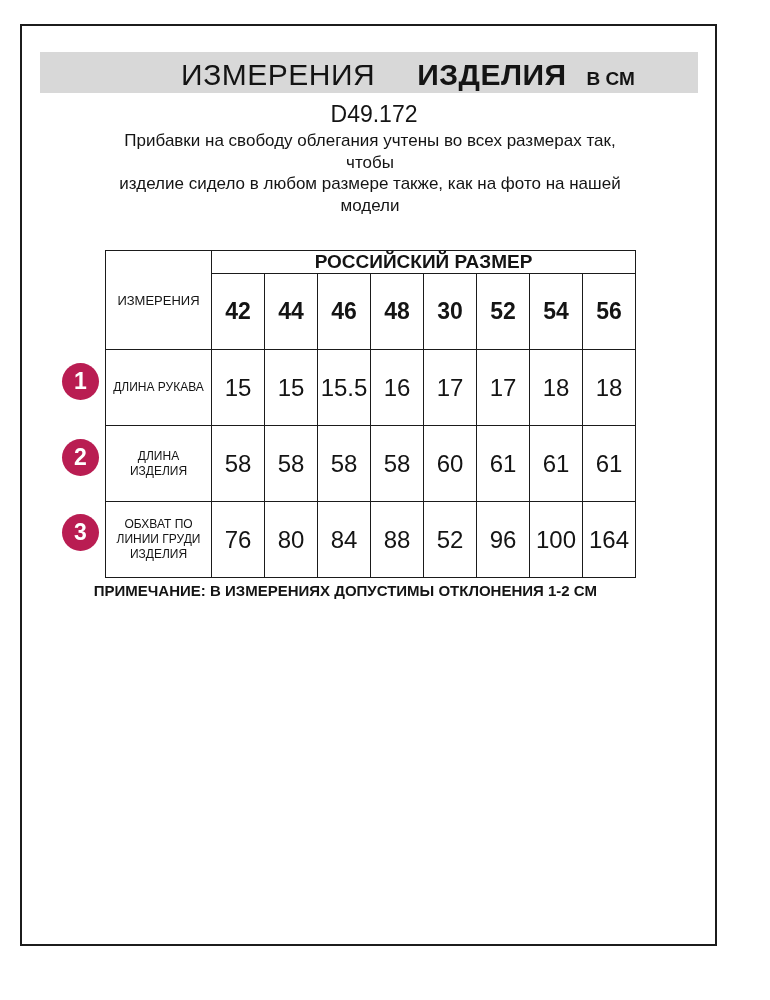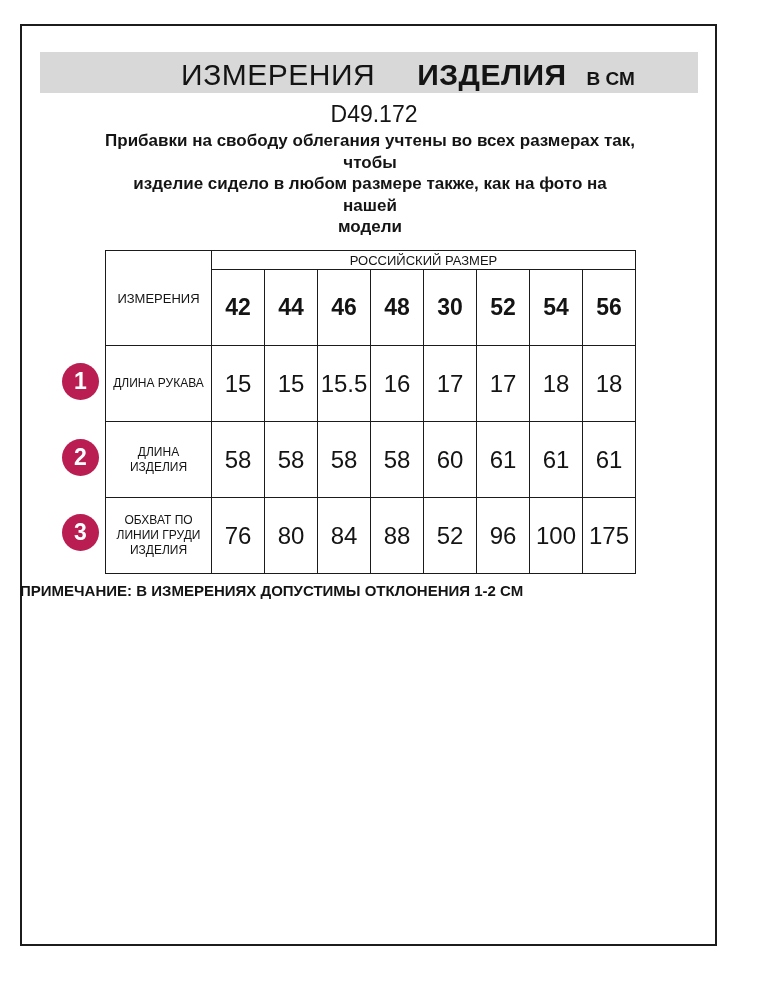--- a/index.html
+++ b/index.html
@@ -19,44 +19,44 @@
   }
   .title-main{font-size:30px;letter-spacing:0.5px;}
   .title-bold{font-size:30px;font-weight:bold;margin-left:42px;letter-spacing:0.5px;}
   .title-units{font-size:19px;margin-left:20px;font-weight:bold;}
   .code{
     position:absolute;left:20px;top:101px;width:708px;
     text-align:center;font-size:23px;line-height:26px;
   }
   .desc{
     position:absolute;left:104px;top:130px;width:532px;
-    text-align:center;font-size:17px;line-height:21.5px;white-space:pre-line;font-weight:bold;
+    text-align:center;font-size:17px;line-height:21.5px;white-space:pre-line;
   }
   table.size-table{
     position:absolute;left:105px;top:250px;border-collapse:collapse;table-layout:fixed;
   }
   .size-table th,.size-table td{
     border:1.5px solid #1b1b1b;text-align:center;vertical-align:middle;
     padding:0;background:#fff;
   }
   .measure-head{font-size:13px;font-weight:normal;}
-  .group-head{height:18px;font-size:13px;font-weight:normal;}
+  .group-head{height:18px;font-size:19px;font-weight:bold;}
   .sizes-row th{height:75px;font-size:23px;font-weight:bold;}
   .data-row{height:76px;margin-left:20px;}
   .row-label{font-size:12px;line-height:15px;white-space:pre-line;}
   .value-cell{font-size:24px;}
   .marker{
     position:absolute;left:62px;width:37px;height:37px;border-radius:50%;
     background:var(--accent,#b91d52);color:#ffffff;font-weight:bold;
     font-size:23px;line-height:37px;text-align:center;
   }
   .m1{top:363px}.m2{top:439px}.m3{top:514px}
   .note{
     position:absolute;left:20px;top:582px;width:577px;
-    text-align:left;font-size:15px;font-weight:bold;
+    text-align:right;font-size:15px;font-weight:bold;
   }
 </style>
 </head>
 <body>
 
 <div class="frame"></div>
 
 <div class="titlebar">
   <span class="title-main">ИЗМЕРЕНИЯ</span>
   <span class="title-bold">ИЗДЕЛИЯ</span>
@@ -123,21 +123,21 @@
       <td class="row-label">ОБХВАТ ПО
 ЛИНИИ ГРУДИ
 ИЗДЕЛИЯ</td>
       <td class="value-cell">76</td>
       <td class="value-cell">80</td>
       <td class="value-cell">84</td>
       <td class="value-cell">88</td>
       <td class="value-cell">52</td>
       <td class="value-cell">96</td>
       <td class="value-cell">100</td>
-      <td class="value-cell">175</td>
+      <td class="value-cell">164</td>
     </tr>
   </tbody>
 </table>
 
 <div class="marker m1">1</div>
 <div class="marker m2">2</div>
 <div class="marker m3">3</div>
 
 <div class="note">ПРИМЕЧАНИЕ: В ИЗМЕРЕНИЯХ ДОПУСТИМЫ ОТКЛОНЕНИЯ 1-2 СМ</div>
 

